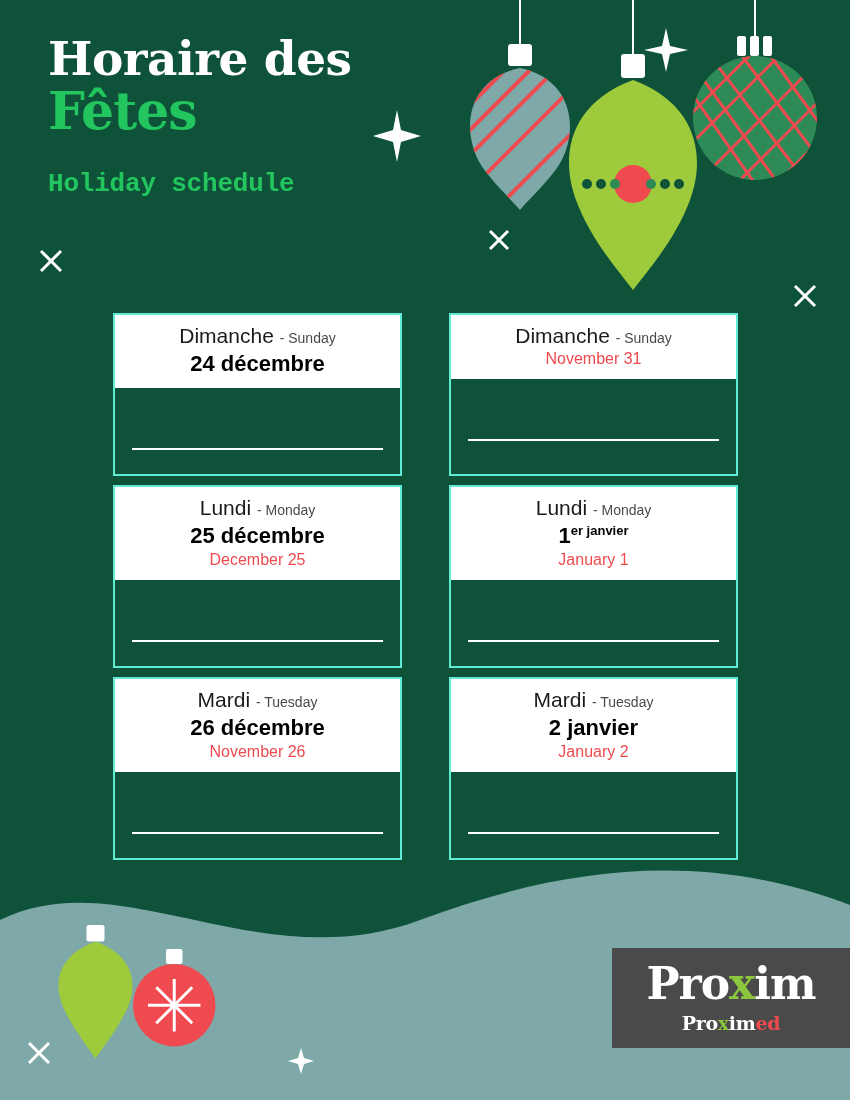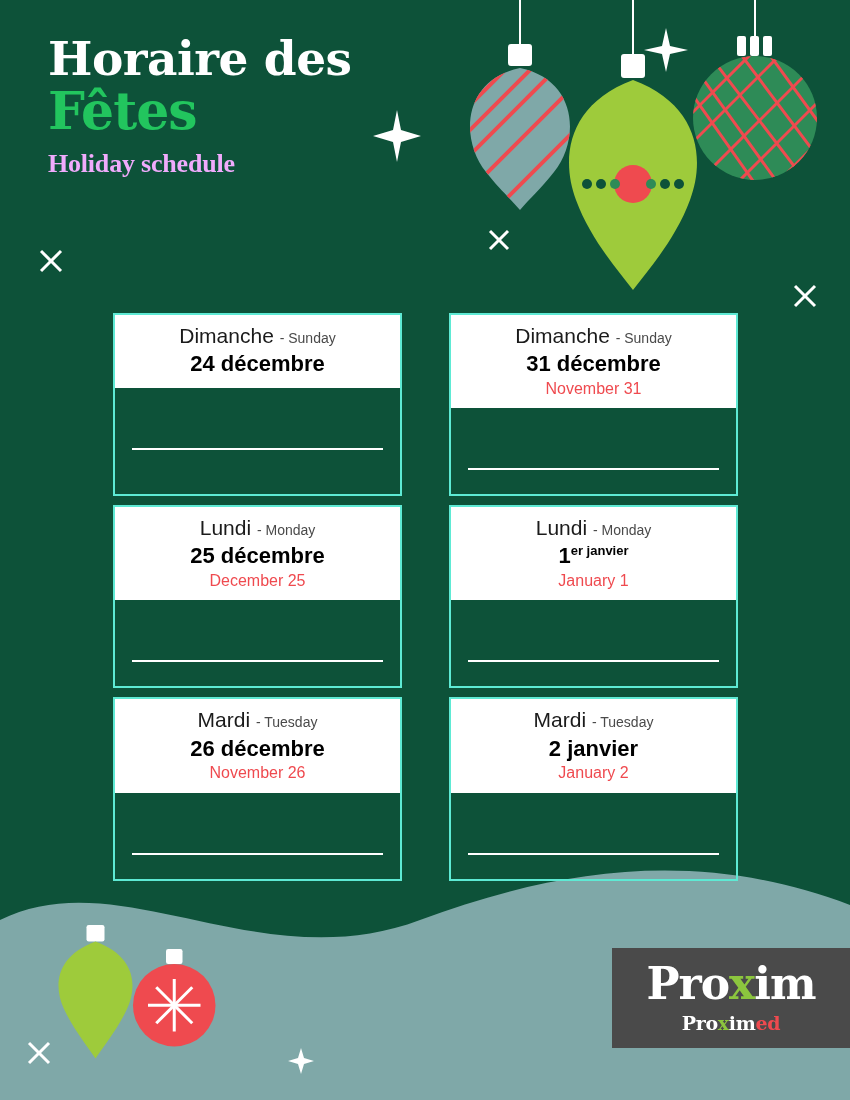--- a/index.html
+++ b/index.html
@@ -49,25 +49,25 @@
   .title-line2 {
     font-family: "DejaVu Serif", serif;
     font-weight: bold;
     font-size: 52px;
     color: #22c55e;
     line-height: 1.0;
     margin-top: 2px;
     letter-spacing: -1px;
   }
   .subtitle {
-    font-family: Liberation Serif, serif;
+    font-family: Liberation Mono, monospace;
     font-weight: bold;
     font-size: 26px;
-    color: #f0abfc;
-    margin-top: 12px;
+    color: #22c55e;
+    margin-top: 32px;
     letter-spacing: -0.2px;
   }
 
   
   .ornaments-top { position: absolute; left: 0; top: 0; width: 850px; height: 310px; z-index: 4; }
   .ornaments-bottom { position: absolute; left: 0; bottom: 0; width: 400px; height: 200px; z-index: 5; }
 
   
   .deco { position: absolute; z-index: 5; }
 
@@ -270,21 +270,20 @@
         <div class="card-body">
           <div class="write-line"></div>
         </div>
       </div>
       <div class="card">
         <div class="card-head">
           <div class="day-line">
             <span class="day-fr">Dimanche</span>
             <span class="day-en">- Sunday</span>
           </div>
-          <div class="date-fr"><span>31 décembre</span><sup></sup></div>
           <div class="date-en">November 31</div>
         </div>
         <div class="card-body">
           <div class="write-line"></div>
         </div>
       </div>
     </div>
 
     <div class="card-row">
       <div class="card">

